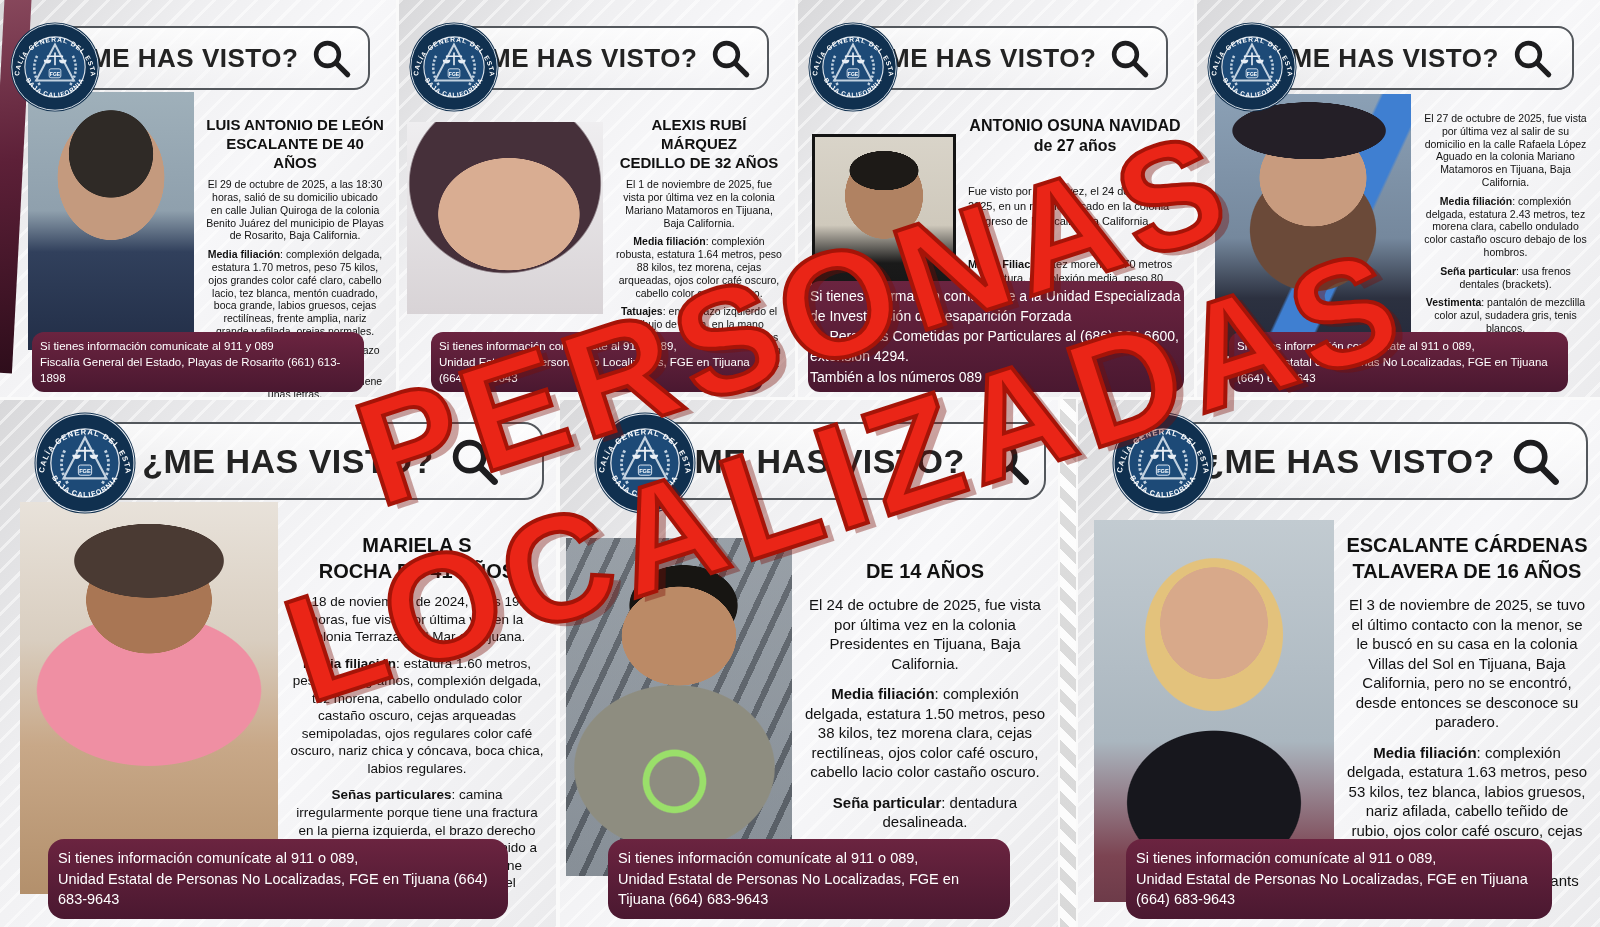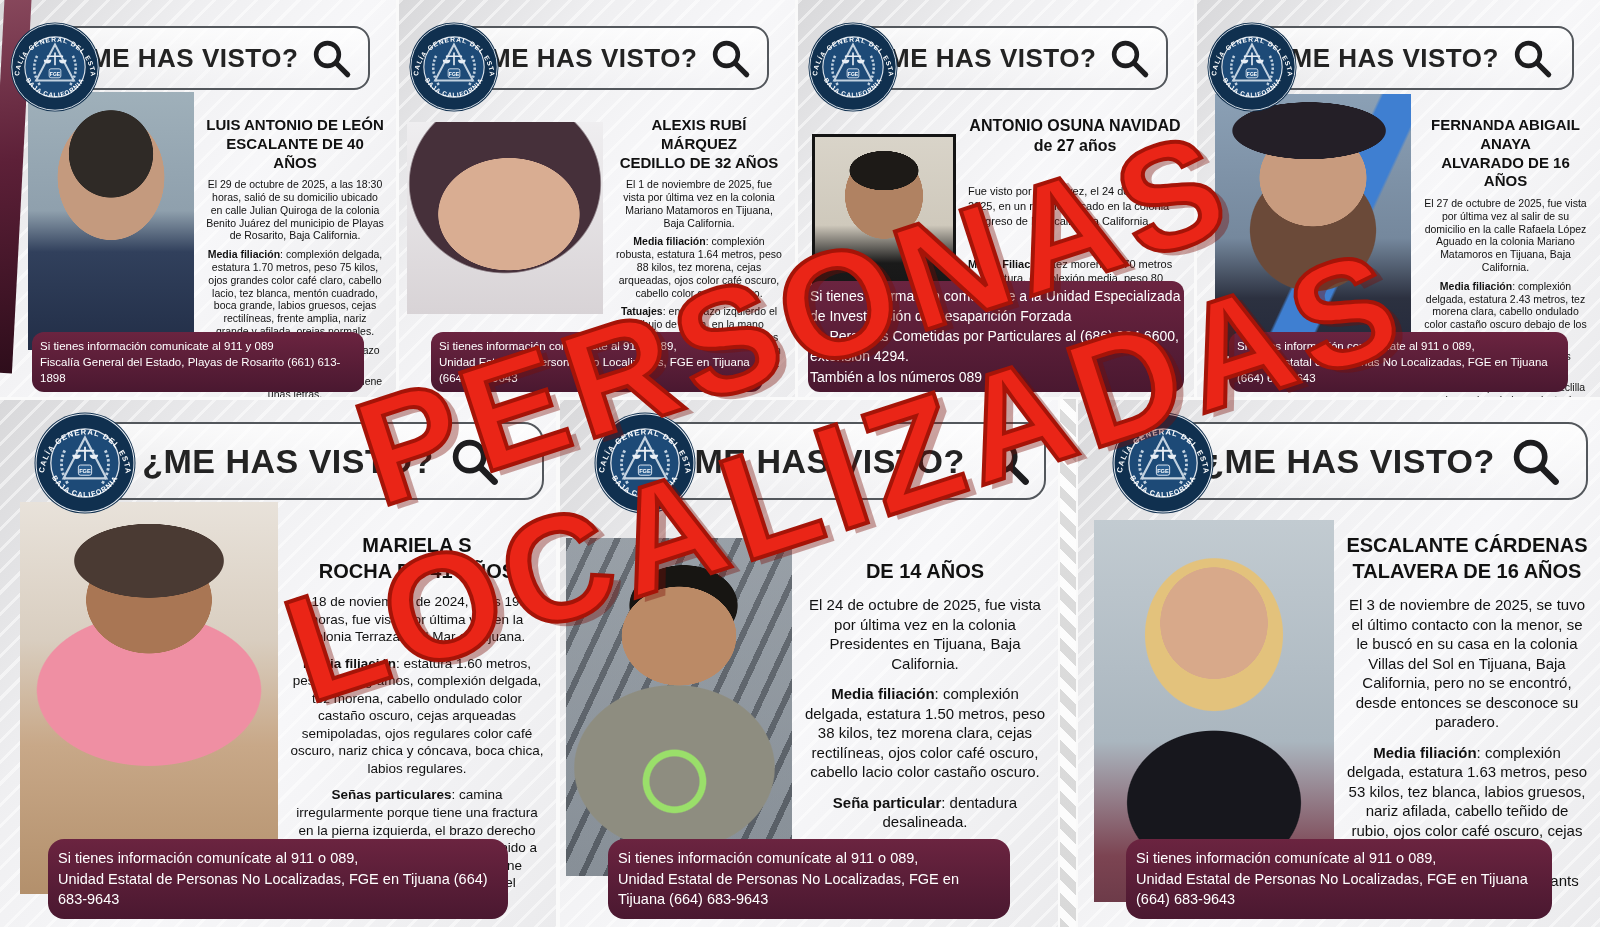--- a/index.html
+++ b/index.html
@@ -230,21 +230,20 @@
       </svg>
     <div class="hdr">
       <span class="hdr-title">¿ME HAS VISTO?</span>
       <svg class="mag">
           <use href="#magGlass"></use>
         </svg>
     </div>
     <div class="bod">
       <div class="photo ph-fernanda"></div>
       <div class="info">
-        <h2><span>FERNANDA ABIGAIL ANAYA</span><br><span>ALVARADO DE 16 AÑOS</span></h2>
         <p class="sec"><b></b><span>El 27 de octubre de 2025, fue vista por última vez al salir de su domicilio en la calle Rafaela López Aguado en la colonia Mariano Matamoros en Tijuana, Baja California.</span></p>
         <p class="sec"><b>Media filiación</b><span>: complexión delgada, estatura 2.43 metros, tez morena clara, cabello ondulado color castaño oscuro debajo de los hombros.</span></p>
         <p class="sec"><b>Seña particular</b><span>: usa frenos dentales (brackets).</span></p>
         <p class="sec"><b>Vestimenta</b><span>: pantalón de mezclilla color azul, sudadera gris, tenis blancos.</span></p>
       </div>
     </div>
     <div class="foot">
       <div>Si tienes información comunicate al 911 o 089,</div>
       <div>Unidad Estatal de Personas No Localizadas, FGE en Tijuana (664) 683-9643</div>
     </div>

